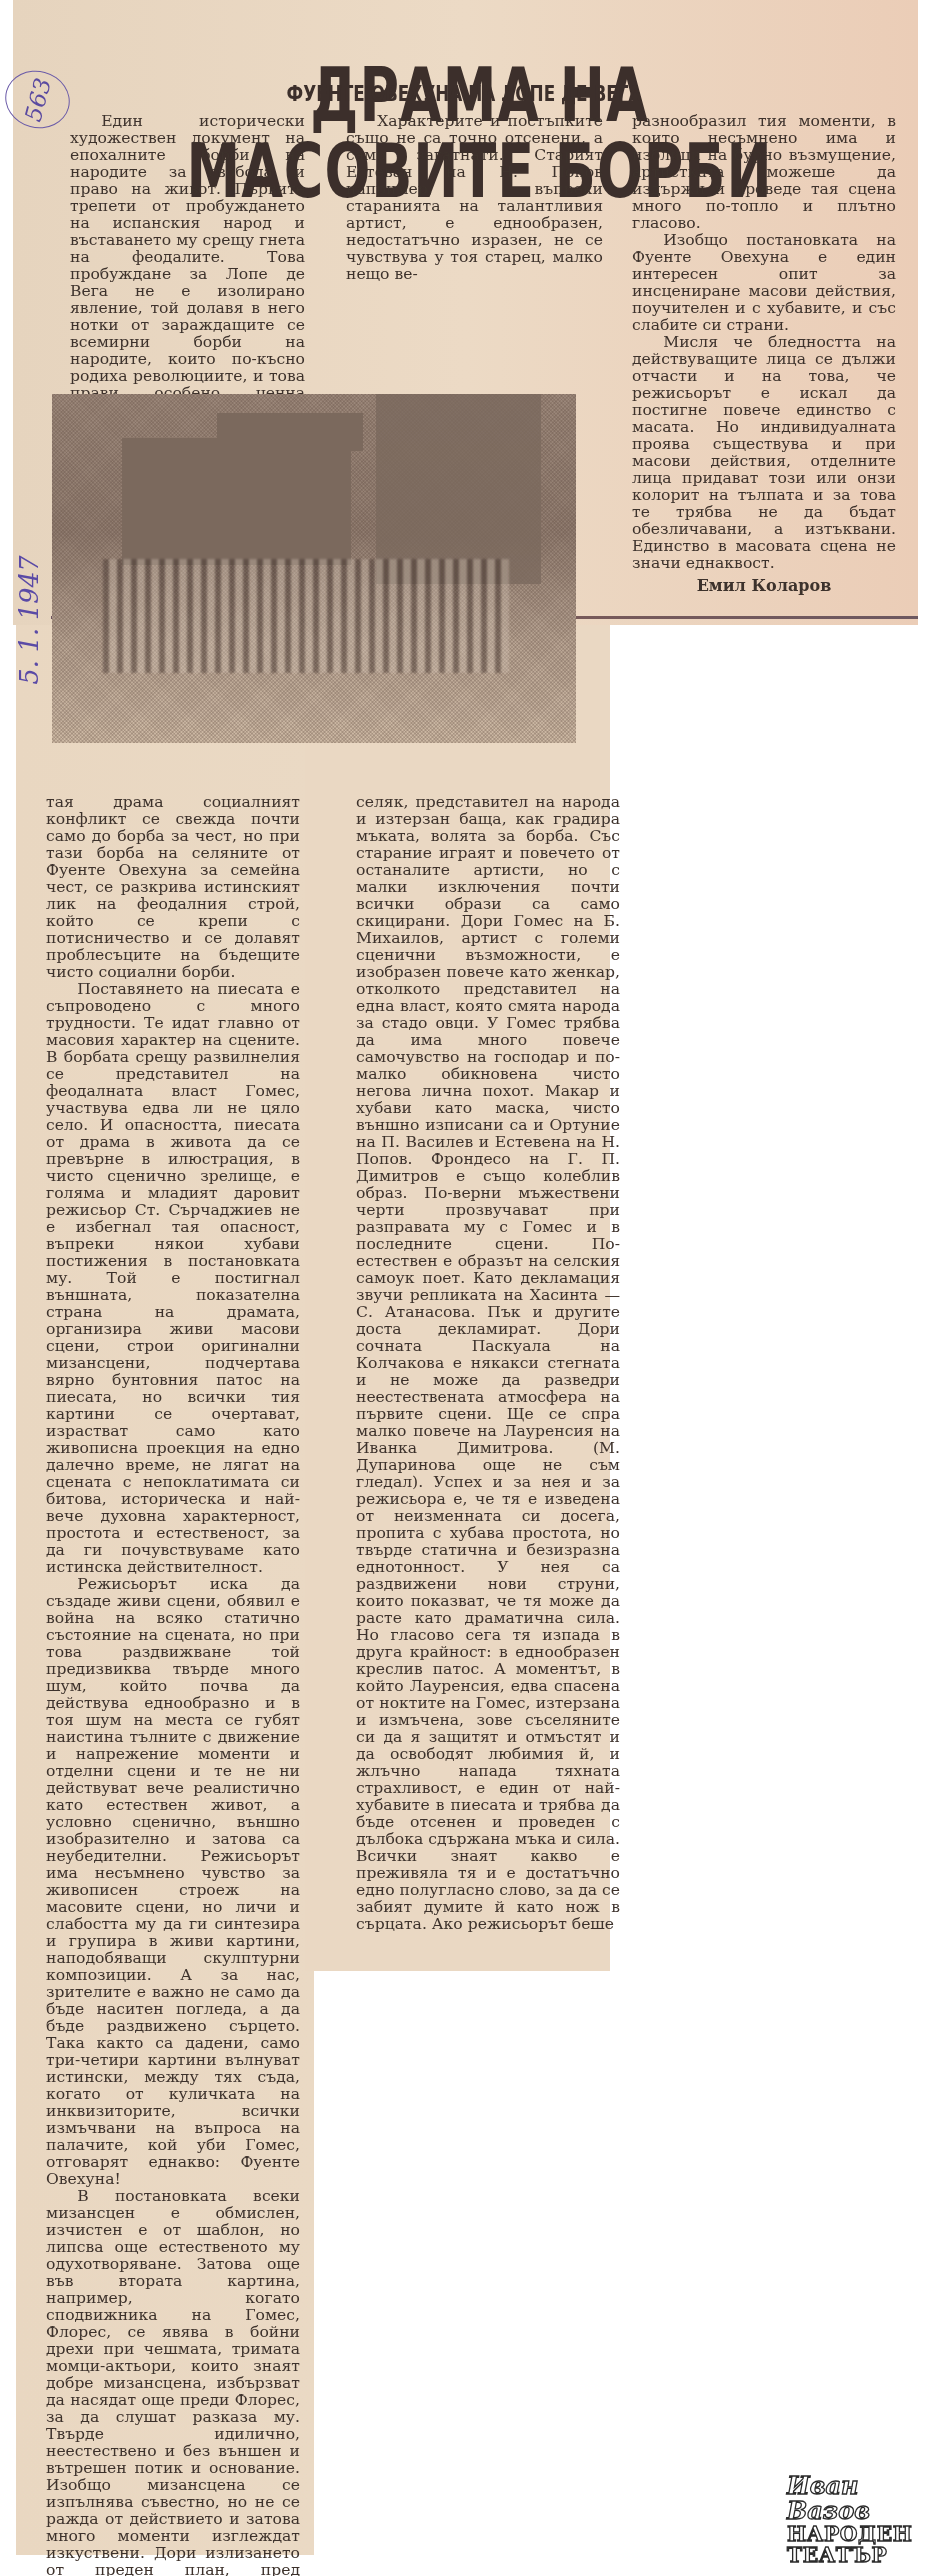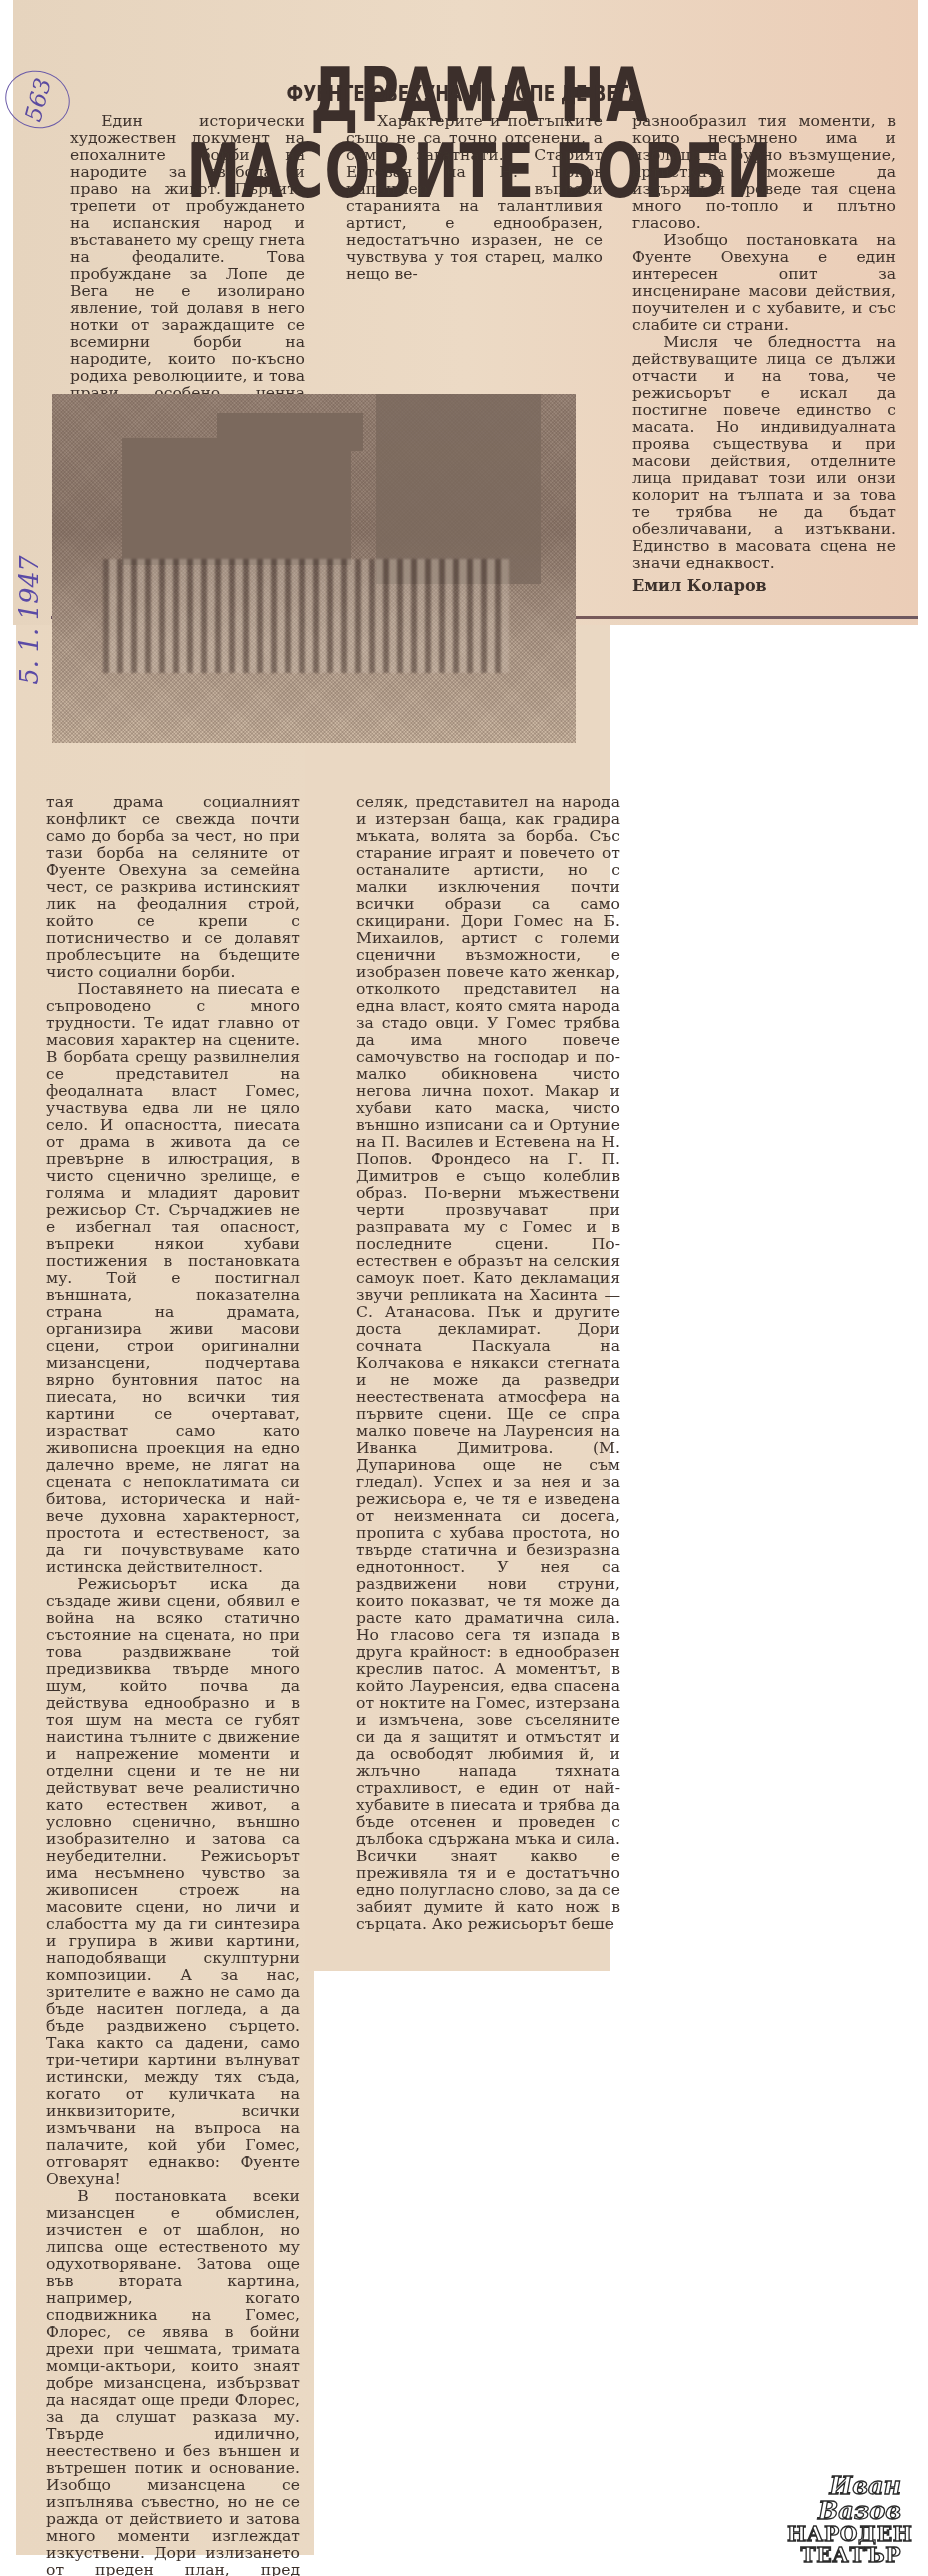--- a/index.html
+++ b/index.html
@@ -28,21 +28,21 @@
     position:absolute; left:0; top:81px; width:928px; text-align:center;
     font-family:"DejaVu Sans", sans-serif; font-weight:bold; font-size:21.6px;
     transform:scaleX(0.78); transform-origin:center top; color:#3c2f2b;
   }
   .col {
     position:absolute; font-size:15.6px; line-height:17px; text-align:justify;
     hyphens:manual; color:#3d322c;
   }
   .col p { margin:0; text-indent:2em; }
   .col p.noindent { text-indent:0; }
-  .signature { text-align:left; font-weight:bold; margin-top:5.1px; font-size:16px; }
+  .signature { text-align:center; font-weight:bold; margin-top:5.1px; font-size:16px; }
   .rule { position:absolute; left:51px; top:616px; width:867px; height:3.2px;
     background:linear-gradient(90deg,#6e5460,#7a5a58,#6d5860); }
 
   .photo {
     position:absolute; left:52px; top:394px; width:524px; height:349px;
     background:
       repeating-linear-gradient(45deg, rgba(90,70,60,.18) 0 1.3px, transparent 1.3px 2.5px),
       repeating-linear-gradient(-45deg, rgba(90,70,60,.18) 0 1.3px, transparent 1.3px 2.5px),
       linear-gradient(180deg,#9a877a 0%,#8f7c70 40%,#b3a090 70%,#c9b6a2 100%);
     filter:contrast(1.05);
@@ -58,21 +58,21 @@
     color:#5a4aa0; font-family:"DejaVu Serif", serif; font-style:italic; font-size:23px;
     display:flex; align-items:center; justify-content:center;
     transform:rotate(-75deg);
   }
   .stamp-date {
     position:absolute; left:-35px; top:606px; width:127px;
     color:#5a4aa6; font-family:"DejaVu Serif", serif; font-style:italic; font-size:25.4px;
     transform:rotate(-90deg); transform-origin:center center; white-space:nowrap;
   }
   .logo {
-    position:absolute; left:787px; top:2473px; width:114px; height:73px; text-align:right;
+    position:absolute; left:787px; top:2473px; width:114px; height:73px; text-align:left;
     color:#fff; font-family:"DejaVu Serif", serif;
   }
   .logo .script { font-style:italic; font-size:24px; line-height:25.4px;
     -webkit-text-stroke:1.3px #2b2b2b; color:#fff; font-weight:bold; }
   .logo .line1, .logo .line2 { font-size:20.3px; line-height:21.6px; font-weight:bold;
     -webkit-text-stroke:1.3px #2b2b2b; color:#fff; letter-spacing:0.6px; }
 </style>
 </head>
 <body>
 

